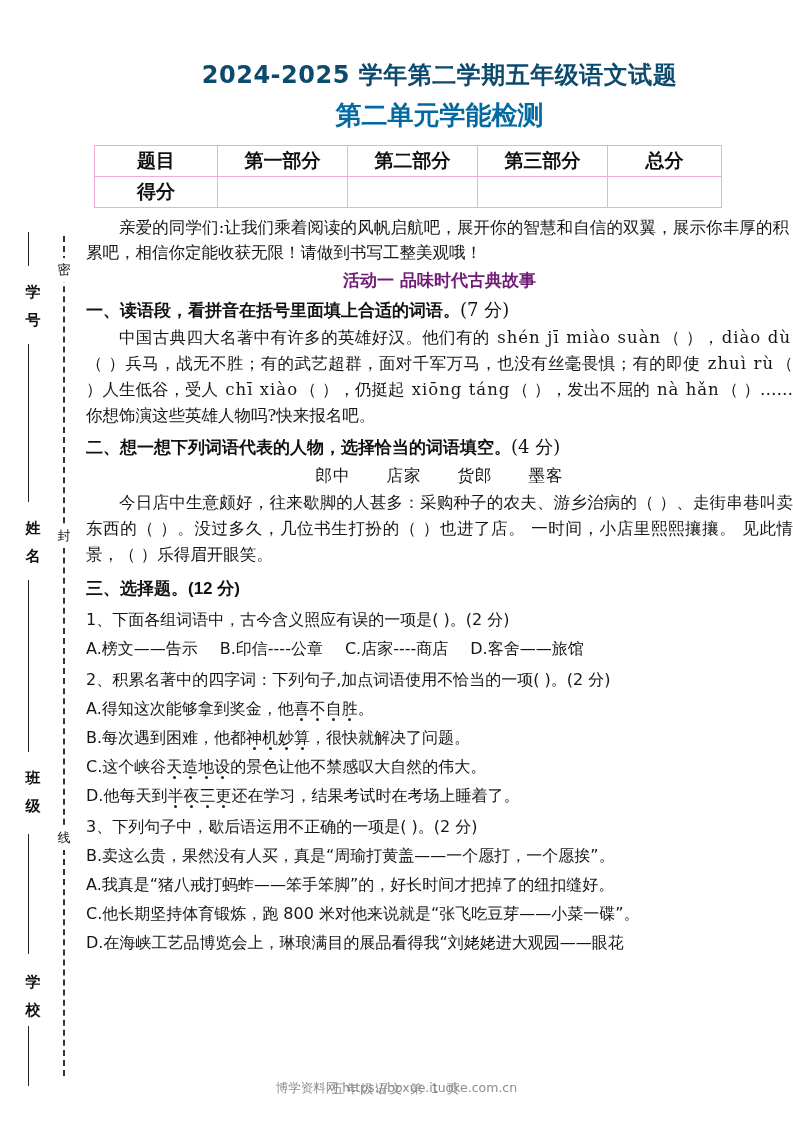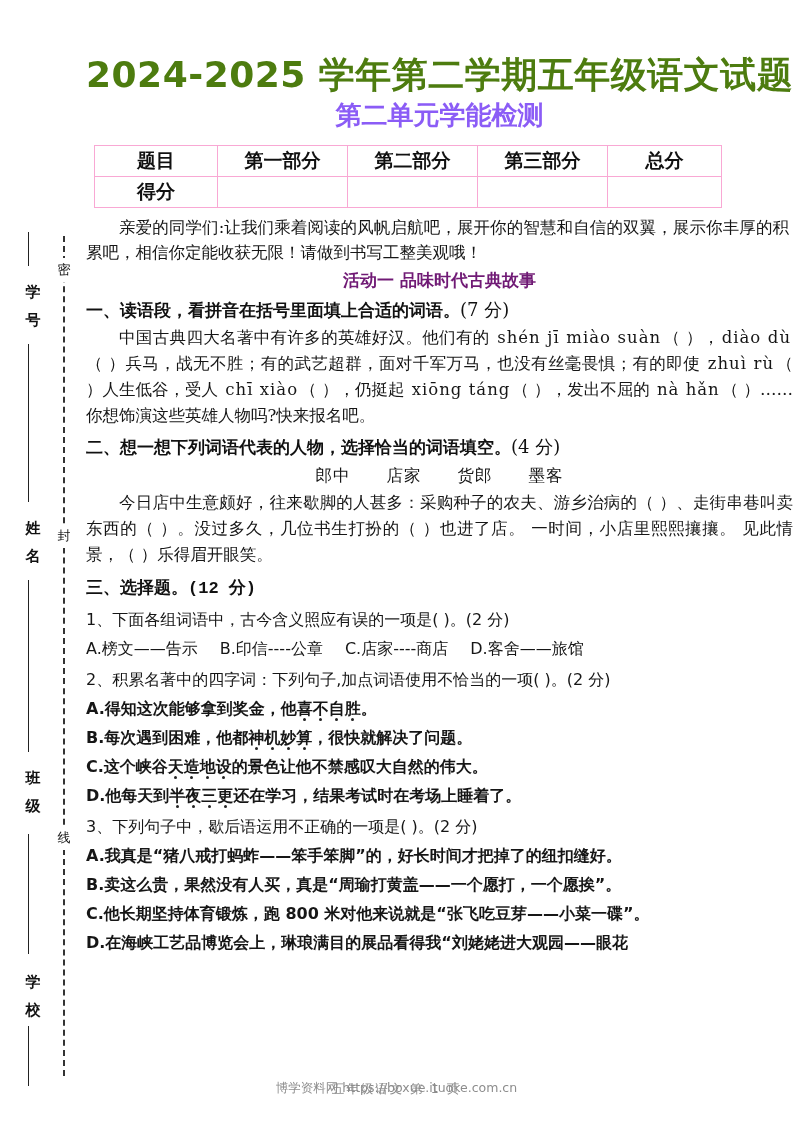--- a/index.html
+++ b/index.html
@@ -76,35 +76,35 @@
     position: absolute;
     left: 86px; top: 0;
     width: 707px; height: 1122px;
   }
 
   .title-main {
     margin: 0;
     padding-top: 56px;
     font-family: "DejaVu Sans", "Liberation Sans", sans-serif;
     font-weight: bold;
-    font-size: 36px;
+    font-size: 24px;
     line-height: 38px;
     text-align: center;
     letter-spacing: 0.5px;
-    color: #4d7c0f;
+    color: #0c4a6e;
     white-space: nowrap;
   }
   .title-sub {
     margin: 4px 0 0 0;
     font-family: "DejaVu Sans", "Liberation Sans", sans-serif;
     font-weight: bold;
     font-size: 26px;
     line-height: 34px;
     text-align: center;
-    color: #8b5cf6;
+    color: #0369a1;
   }
   .title-meta {
     margin: 8px 0 0 0;
     font-size: 17px;
     line-height: 22px;
     text-align: center;
     color: #111;
   }
 
   
@@ -198,38 +198,38 @@
   }
   .opt-line {
     margin: 3px 0 0 0;
     font-family: "DejaVu Sans", "Liberation Sans", sans-serif;
     font-size: 16px;
     line-height: 26px;
     color: #161616;
     white-space: nowrap;
   }
   .opt-line .gap { display: inline-block; width: 22px; }
-  .dotted { border-bottom: none; font-weight: bold; }
+  .dotted { border-bottom: none; }
   .dotted em {
     font-style: normal;
     position: relative;
   }
   .dotted em::after {
     content: "";
     position: absolute;
     left: 50%;
     bottom: -3px;
     width: 3px; height: 3px;
     margin-left: -1.5px;
     border-radius: 50%;
     background: #222;
   }
   .sec3-head {
     margin: 8px 0 0 0;
-    font-family: Liberation Mono, monospace;
+    font-family: Liberation Sans, sans-serif;
     font-weight: bold;
     font-size: 17px;
     line-height: 26px;
     color: #111;
   }
 
   
   .watermark {
     position: absolute;
     left: 0; right: 0;
@@ -327,22 +327,22 @@
       </div>
       <div>
         <div class="q-line"><span>2、</span><span>积累名著中的四字词：下列句子,加点词语使用不恰当的一项(        )。</span><span>(2 分)</span></div>
         <div class="opt-line dotted"><span>A.</span><span>得知这次能够拿到奖金，他</span><span><em>喜</em><em>不</em><em>自</em><em>胜</em></span><span>。</span></div>
         <div class="opt-line dotted"><span>B.</span><span>每次遇到困难，他都</span><span><em>神</em><em>机</em><em>妙</em><em>算</em></span><span>，很快就解决了问题。</span></div>
         <div class="opt-line dotted"><span>C.</span><span>这个峡谷</span><span><em>天</em><em>造</em><em>地</em><em>设</em></span><span>的景色让他不禁感叹大自然的伟大。</span></div>
         <div class="opt-line dotted"><span>D.</span><span>他每天到</span><span><em>半</em><em>夜</em><em>三</em><em>更</em></span><span>还在学习，结果考试时在考场上睡着了。</span></div>
       </div>
       <div>
         <div class="q-line"><span>3、</span><span>下列句子中，歇后语运用不正确的一项是(        )。</span><span>(2 分)</span></div>
+        <div class="opt-line dotted"><span>B.</span><span>卖这么贵，果然没有人买，真是“周瑜打黄盖——一个愿打，一个愿挨”。</span></div>
         <div class="opt-line dotted"><span>A.</span><span>我真是“猪八戒打蚂蚱——笨手笨脚”的，好长时间才把掉了的纽扣缝好。</span></div>
-        <div class="opt-line dotted"><span>B.</span><span>卖这么贵，果然没有人买，真是“周瑜打黄盖——一个愿打，一个愿挨”。</span></div>
         <div class="opt-line dotted"><span>C.</span><span>他长期坚持体育锻炼，跑 800 米对他来说就是“张飞吃豆芽——小菜一碟”。</span></div>
         <div class="opt-line dotted"><span>D.</span><span>在海峡工艺品博览会上，琳琅满目的展品看得我“刘姥姥进大观园——眼花</span></div>
       </div>
     </div>
 
 </div>
 
 <div class="watermark">
   <div class="wm-a">博学资料网 https://boxue.ituoke.com.cn</div>
   <div class="wm-b">五年级语文  第 1 页</div>

